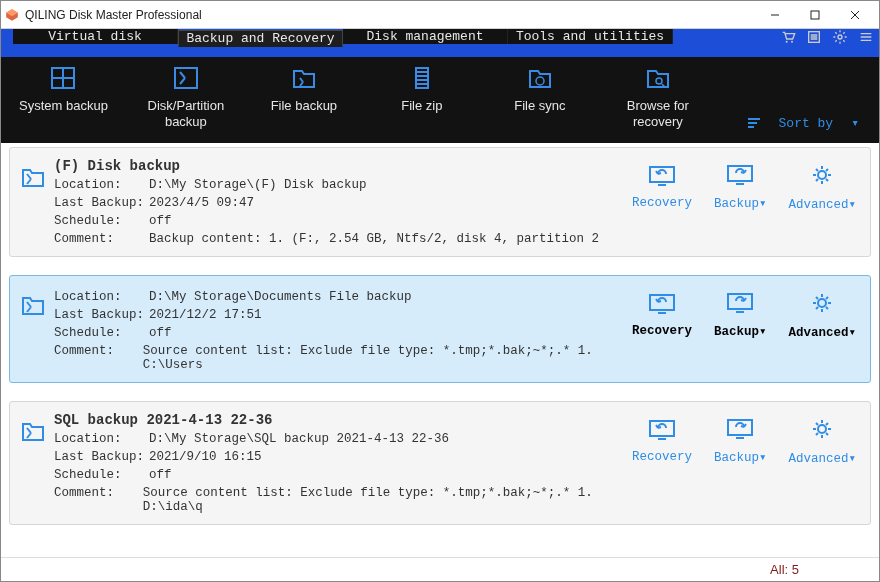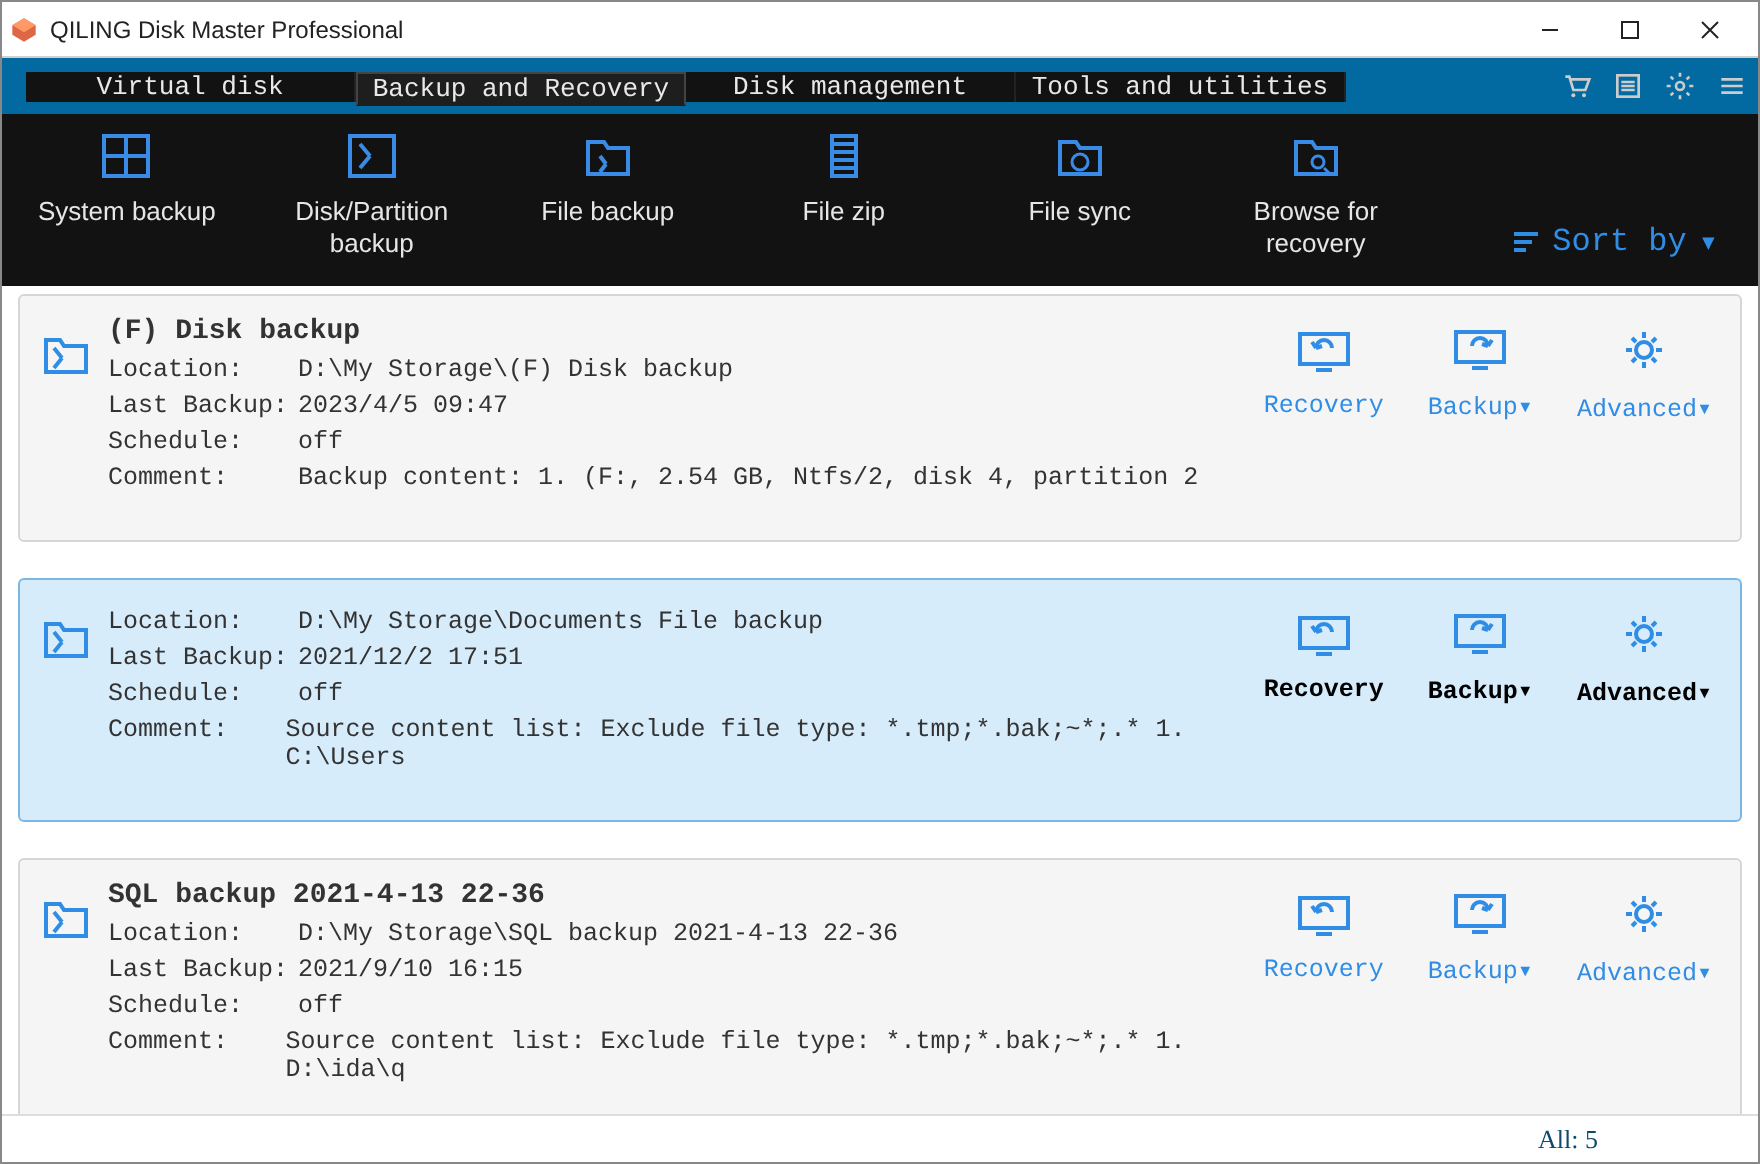--- a/index.html
+++ b/index.html
@@ -30,23 +30,23 @@
   .titlebar .spacer { flex: 1; }
   .titlebar .winbtn {
     width: 40px; height: 26px;
     display: flex; align-items: center; justify-content: center;
     color: #222;
   }
   .titlebar .winbtn svg { width:10px; height:10px; }
   
   .tabbar {
     height: 28px;
-    background: #0369a1;
-    display: flex;
-    align-items: center;
+    background: #1d4ed8;
+    display: flex;
+    align-items: flex-start;
     padding-left: 12px;
   }
   .tabbar .tab {
     min-width: 165px;
     display: flex;
     align-items: center;
     justify-content: center;
     color: #e8e8e8;
     font-family: "Courier New", monospace;
     font-size: 13px;
@@ -88,38 +88,38 @@
     min-width: 80px;
   }
   .bigbtn .icon svg { color: #3a8be5; }
   .bigbtn .label { line-height: 1.25; white-space: pre; }
   .sortby {
     position: absolute;
     right: 20px;
     bottom: 12px;
     color: #2f8de6;
     font-family: "Courier New", monospace;
-    font-size: 16px;
-    display: flex;
-    align-items: center;
-    gap: 6px;
+    font-size: 13px;
+    display: flex;
+    align-items: center;
+    gap: 18px;
   }
   
   .listarea {
     flex: 1;
     overflow: hidden;
     background: #fff;
     padding: 4px 8px 0 8px;
   }
   .card {
     border: 1px solid #d6d6d6;
     background: #f5f5f5;
     border-radius: 3px;
     margin-bottom: 18px;
-    padding: 10px 14px 24px 8px;
+    padding: 10px 14px 10px 8px;
     display: flex;
     gap: 6px;
   }
   .card.selected {
     background: #d7ecfb;
     border: 1px solid #7bb7e6;
   }
   .card .lefticon {
     width: 30px;
     display: flex;
@@ -154,23 +154,23 @@
   .card.selected .action .lbl { color: #000; font-weight: bold; }
   .card:not(.selected) .action .lbl { color: #2f8de6; }
   
   .footer {
     height: 24px;
     border-top: 1px solid #ddd;
     display: flex;
     align-items: center;
     justify-content: flex-end;
     padding-right: 80px;
-    font-family: Liberation Serif, serif;
+    font-family: Liberation Sans, sans-serif;
     font-size: 13px;
-    color: #0c4a6e;
+    color: #7f1d1d;
   }
 </style>
 </head>
 <body>
 
 <div class="titlebar">
   <svg class="logo" viewBox="0 0 24 24">
     <path fill="#d64" d="M12 2l10 6v8l-10 6L2 16V8z"></path>
       <path fill="#f96" d="M12 2l10 6-10 6L2 8z"></path>
   </svg>

